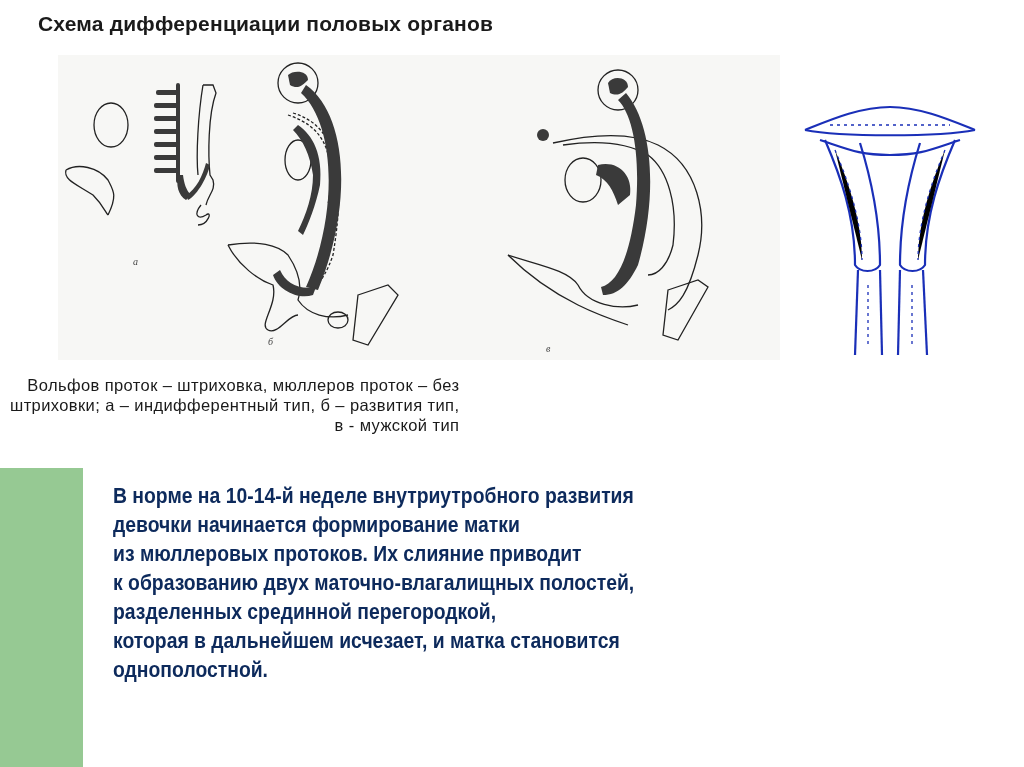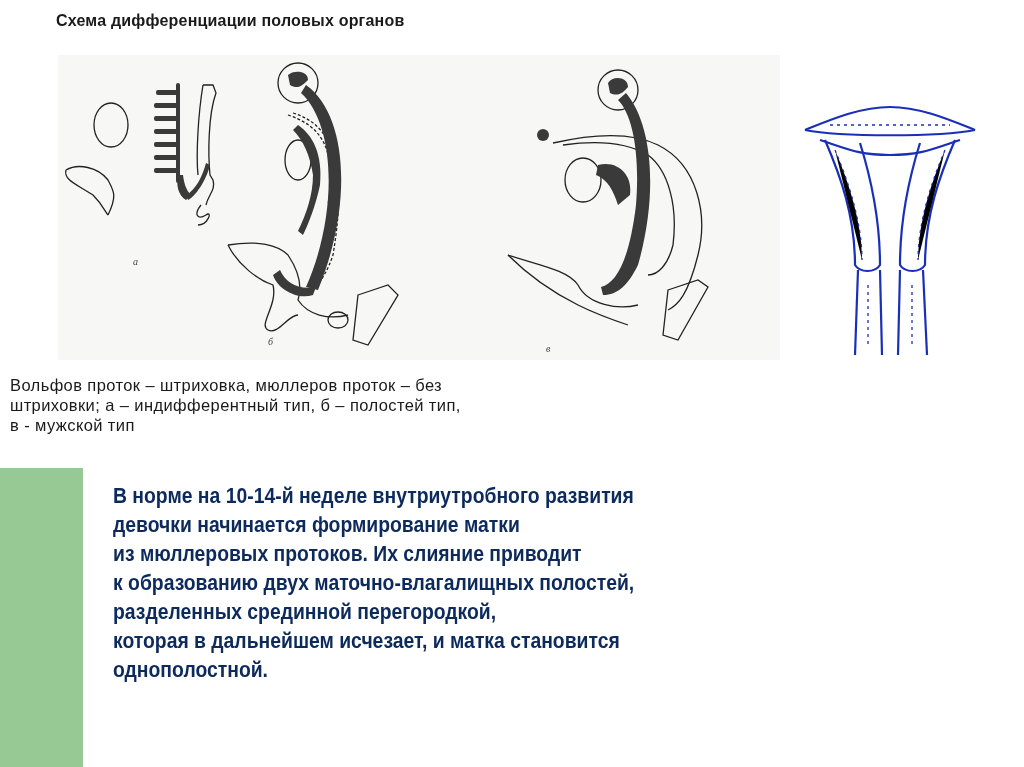--- a/index.html
+++ b/index.html
@@ -1,22 +1,22 @@
 <!DOCTYPE html>
 <html><head>
 <meta charset="utf-8">
 <style>
   html, body { margin:0; padding:0; }
   body { width:1024px; height:767px; background:#ffffff; position:relative; overflow:hidden; font-family:"Liberation Sans", sans-serif; }
-  .title { position:absolute; left:56px; top:12px; font-size:16px; font-weight:bold; color:#1a1a1a; letter-spacing:0.2px; }
+  .title { position:absolute; left:38px; top:12px; font-size:21px; font-weight:bold; color:#1a1a1a; letter-spacing:0.2px; }
   .figure-panel { position:absolute; left:58px; top:55px; width:722px; height:305px; background:#f7f7f5; }
   .figure-panel svg { width:100%; height:100%; }
   .uterus { position:absolute; left:800px; top:95px; width:180px; height:265px; }
   .caption { position:absolute; left:10px; top:375px; font-size:16.5px; line-height:20px; color:#1a1a1a; letter-spacing:0.4px; }
-  .caption div { white-space:nowrap; }
+  .caption div { white-space:nowrap;text-align:right; }
   .green-bar { position:absolute; left:0; top:468px; width:83px; height:299px; background:#96c993; }
   .body-text { position:absolute; left:113px; top:481px; font-size:22.5px; line-height:29px; color:#0d2a5c; font-weight:bold; font-family:"Liberation Sans", sans-serif; transform:scaleX(0.86); transform-origin:left top; }
   .body-text div { white-space:nowrap; }
   .label { font-family:"Liberation Serif", serif; font-style:italic; font-size:10px; fill:#444; }
 </style>
 </head>
 <body>
 
 <div class="title">Схема дифференциации половых органов</div>
 
@@ -99,21 +99,21 @@
       <path d="M145 55 C130 90 118 130 118 165"></path>
       <path d="M30 30 L150 30"></path>
       <path d="M68 190 L68 250"></path>
       <path d="M112 190 L112 250"></path>
     </g>
   </svg>
 </div>
 
 <div class="caption">
   <div>Вольфов проток – штриховка, мюллеров проток – без</div>
-  <div>штриховки; а – индифферентный тип, б – полостей тип,</div>
+  <div>штриховки; а – индифферентный тип, б – развития тип,</div>
   <div>в - мужской тип</div>
 </div>
 
 <div class="green-bar"></div>
 
 <div class="body-text">
   <div>В норме на 10-14-й неделе внутриутробного развития</div>
   <div>девочки начинается формирование матки</div>
   <div>из мюллеровых протоков. Их слияние приводит</div>
   <div>к образованию двух маточно-влагалищных полостей,</div>

